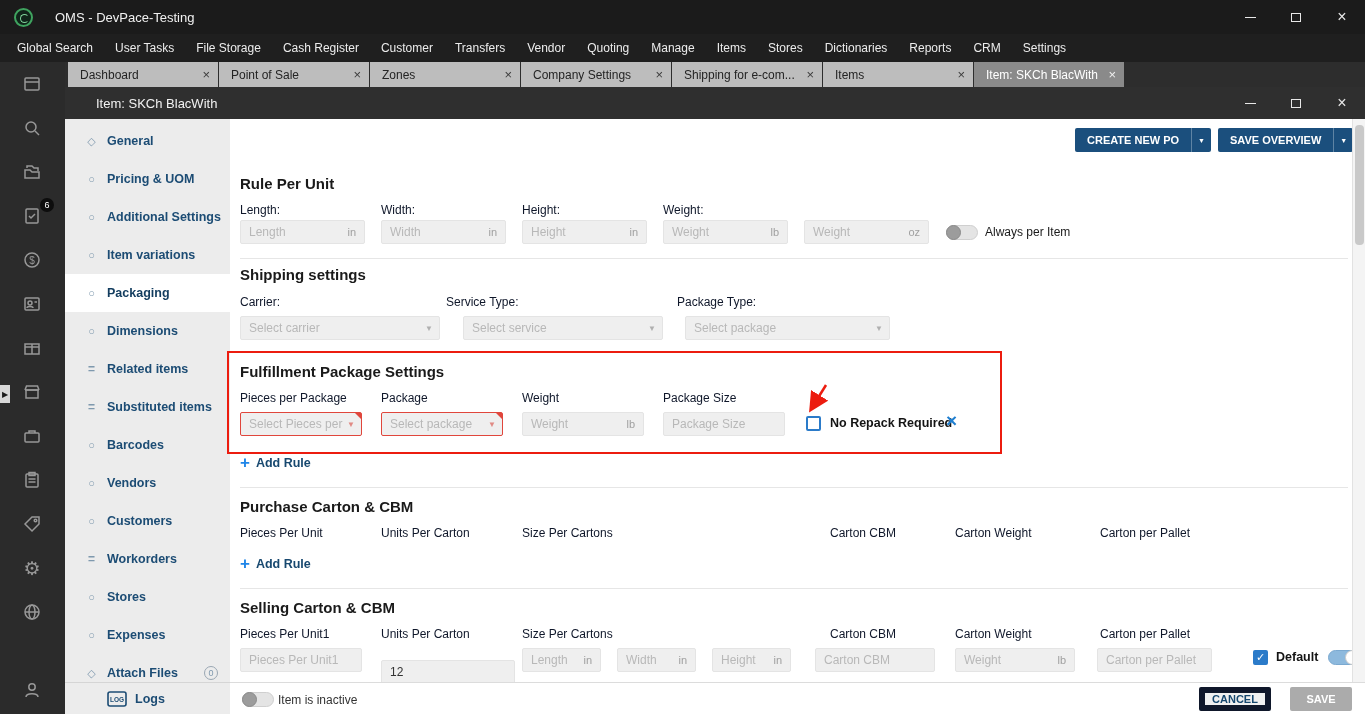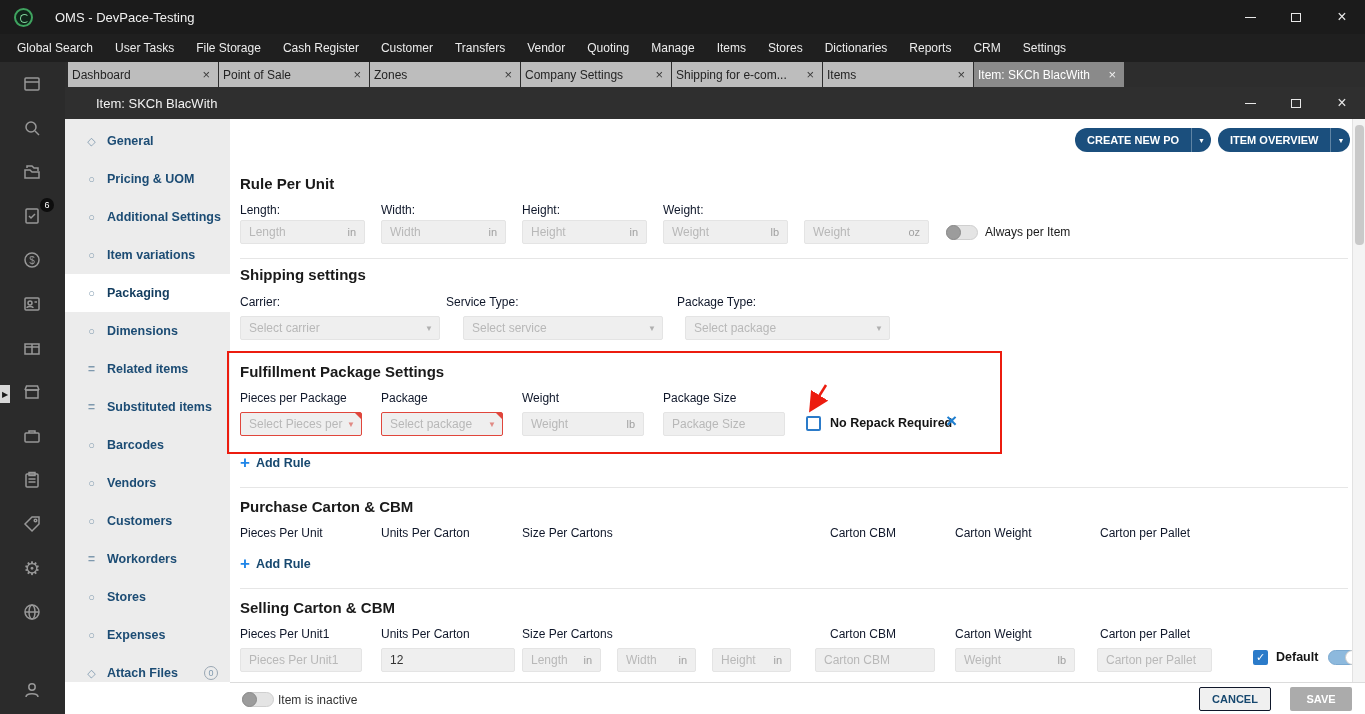--- a/index.html
+++ b/index.html
@@ -35,21 +35,21 @@
                 background:#0d0d0d; color:#fff; font-size:9px; display:flex; align-items:center;
                 justify-content:center; z-index:2; }
   .gear-glyph { font-size:19px; line-height:1; }
   .expander { position:absolute; left:0; top:385px; width:10px; height:18px; background:#d8d8d8;
               color:#1a1a1a; font-size:8px; display:flex; align-items:center; justify-content:center; z-index:3; }
 
   
   .tabbar { position:absolute; left:65px; top:62px; width:1300px; height:25px; background:#2d2d2d;
             display:flex; align-items:stretch; padding-left:3px; }
   .tab { width:150px; margin-right:1px; background:#bdbdbd; color:#242424; font-size:12px;
-         display:flex; align-items:center; padding:0 8px 0 4px; }
+         display:flex; align-items:center; padding:0 8px 0 12px; }
   .tab .tab-label { white-space:nowrap; overflow:hidden; text-overflow:ellipsis; }
   .tab .tab-x { margin-left:auto; font-size:13px; color:#3c3c3c; padding-left:6px; }
   .tab.active { background:#8a8a8a; color:#fff; }
   .tab.active .tab-x { color:#f0f0f0; }
 
   
   .inner-titlebar { position:absolute; left:65px; top:87px; width:1300px; height:32px; background:#2f2f2f;
                     display:flex; align-items:center; color:#f2f2f2; }
   .inner-titlebar .win-title { margin-left:31px; font-size:13px; }
 
@@ -66,21 +66,21 @@
                justify-content:center; font-weight:400; }
 
   
   .footer-left { position:absolute; left:65px; top:682px; width:165px; height:32px; background:#ececec;
                  border-top:1px solid #d5d5d5; display:flex; align-items:center; padding-left:42px; gap:8px; }
   .footer-left .logs-label { color:#1c4c74; font-size:12.5px; font-weight:700; }
   .footer { position:absolute; left:230px; top:682px; width:1135px; height:32px; background:#fff;
             border-top:1px solid #dcdcdc; }
   .footer .foot-label { position:absolute; left:48px; top:10px; font-size:12px; color:#333; }
   .btn-cancel { position:absolute; left:969px; top:4px; width:72px; height:24px; background:#f0f0f0;
-                border:1px solid #0f172a; border-radius:2px; color:#17486f; font-weight:700; font-size:11px;
+                border:6px solid #0f172a; border-radius:2px; color:#17486f; font-weight:700; font-size:11px;
                 display:flex; align-items:center; justify-content:center; }
   .btn-save { position:absolute; left:1060px; top:4px; width:62px; height:24px; background:#ababab;
               border-radius:2px; color:#fff; font-weight:700; font-size:11px;
               display:flex; align-items:center; justify-content:center; }
 
   
   .content { position:absolute; left:230px; top:119px; width:1122px; height:563px; background:#fff; }
   .sect-title { position:absolute; font-size:15px; font-weight:700; color:#1a1a1a; }
   .lbl { position:absolute; font-size:12px; color:#0f172a; white-space:nowrap; }
   .divider { position:absolute; left:10px; right:4px; height:1px; background:#e6e6e6; }
@@ -113,21 +113,21 @@
   .checkbox.checked { background:#2b7bc9; color:#fff; display:flex; align-items:center;
                       justify-content:center; font-size:11px; }
   .cb-label { position:absolute; font-size:12.5px; font-weight:700; color:#141414; white-space:nowrap; }
   .remove-x { position:absolute; color:#1f7fd0; font-size:19px; font-weight:700; line-height:1; }
 
   .addrule { position:absolute; display:flex; align-items:center; gap:6px; }
   .addrule .plus { color:#2086e8; font-size:17px; font-weight:700; line-height:14px; }
   .addrule .txt { color:#17486f; font-size:12.5px; font-weight:600; }
 
   .btn-navy { position:absolute; display:flex; background:#1b4f7d; color:#fff; font-weight:700;
-              font-size:11px; border-radius:12px; height:24px; overflow:hidden; }
+              font-size:11px; border-radius:2px; height:24px; overflow:hidden; }
   .btn-navy .main { padding:0 12px; display:flex; align-items:center; white-space:nowrap; }
   .btn-navy .arrow { width:20px; display:flex; align-items:center; justify-content:center;
                      border-left:1px solid rgba(255,255,255,.3); font-size:7px; }
 
   .annot-box { position:absolute; left:-3px; top:232px; width:775px; height:103px;
                border:2px solid #ec1c0f; z-index:4; pointer-events:none; }
   .annot-arrow { position:absolute; left:566px; top:264px; z-index:4; pointer-events:none; }
 
   
   .scrollbar { position:absolute; left:1352px; top:119px; width:13px; height:563px; background:#f4f4f4;
@@ -379,21 +379,21 @@
       </div>
   </div>
 
   <div class="content">
 
     <div class="btn-navy" style="left:845px;top:9px">
       <span class="main">CREATE NEW PO</span>
       <span class="arrow">▼</span>
     </div>
     <div class="btn-navy" style="left:988px;top:9px">
-      <span class="main">ITEM OVERVIEW</span>
+      <span class="main">SAVE OVERVIEW</span>
       <span class="arrow">▼</span>
     </div>
 
     <div class="sect-title" style="left:10px;top:56px">Rule Per Unit</div>
     <div class="lbl" style="left:10px;top:84px">Length:</div>
     <div class="lbl" style="left:151px;top:84px">Width:</div>
     <div class="lbl" style="left:292px;top:84px">Height:</div>
     <div class="lbl" style="left:433px;top:84px">Weight:</div>
     <div class="fld" style="left:10px;top:101px;width:125px">
       <input placeholder="Length" style="">
@@ -492,21 +492,21 @@
     <div class="sect-title" style="left:10px;top:480px">Selling Carton &amp; CBM</div>
     <div class="lbl" style="left:10px;top:508px">Pieces Per Unit1</div>
     <div class="lbl" style="left:151px;top:508px">Units Per Carton</div>
     <div class="lbl" style="left:292px;top:508px">Size Per Cartons</div>
     <div class="lbl" style="left:600px;top:508px">Carton CBM</div>
     <div class="lbl" style="left:725px;top:508px">Carton Weight</div>
     <div class="lbl" style="left:870px;top:508px">Carton per Pallet</div>
     <div class="fld" style="left:10px;top:529px;width:122px">
       <input placeholder="Pieces Per Unit1" style="">
     </div>
-    <div class="fld" style="left:151px;top:529px;width:134px">
+    <div class="fld" style="left:151px;top:541px;width:134px">
       <input value="12" style="">
     </div>
     <div class="fld" style="left:292px;top:529px;width:79px">
       <input placeholder="Length" style="">
       <span class="unit">in</span>
     </div>
     <div class="fld" style="left:387px;top:529px;width:79px">
       <input placeholder="Width" style="">
       <span class="unit">in</span>
     </div>
@@ -526,20 +526,27 @@
     </div>
     <div class="checkbox checked" style="left:1023px;top:531px">
         <span>✓</span>
       </div>
     <div class="cb-label" style="left:1046px;top:531px">Default</div>
     <div class="toggle on" style="left:1098px;top:531px">
         <span class="knob"></span>
       </div>
   </div>
 
+  <div class="footer-left">
+    <svg width="20" height="16" viewBox="0 0 20 16">
+      <rect x="1" y="1" width="18" height="14" rx="2" fill="none" stroke="#1c4c74" stroke-width="1.6"></rect>
+      <text x="10" y="11" font-size="6.5" font-weight="bold" fill="#1c4c74" text-anchor="middle">LOG</text>
+    </svg>
+    <span class="logs-label">Logs</span>
+  </div>
   <div class="footer">
     <div class="toggle" style="left:12px;top:9px">
         <span class="knob"></span>
       </div>
     <div class="foot-label">Item is inactive</div>
     <div class="btn-cancel">CANCEL</div>
     <div class="btn-save">SAVE</div>
   </div>
 
   <div class="scrollbar">

